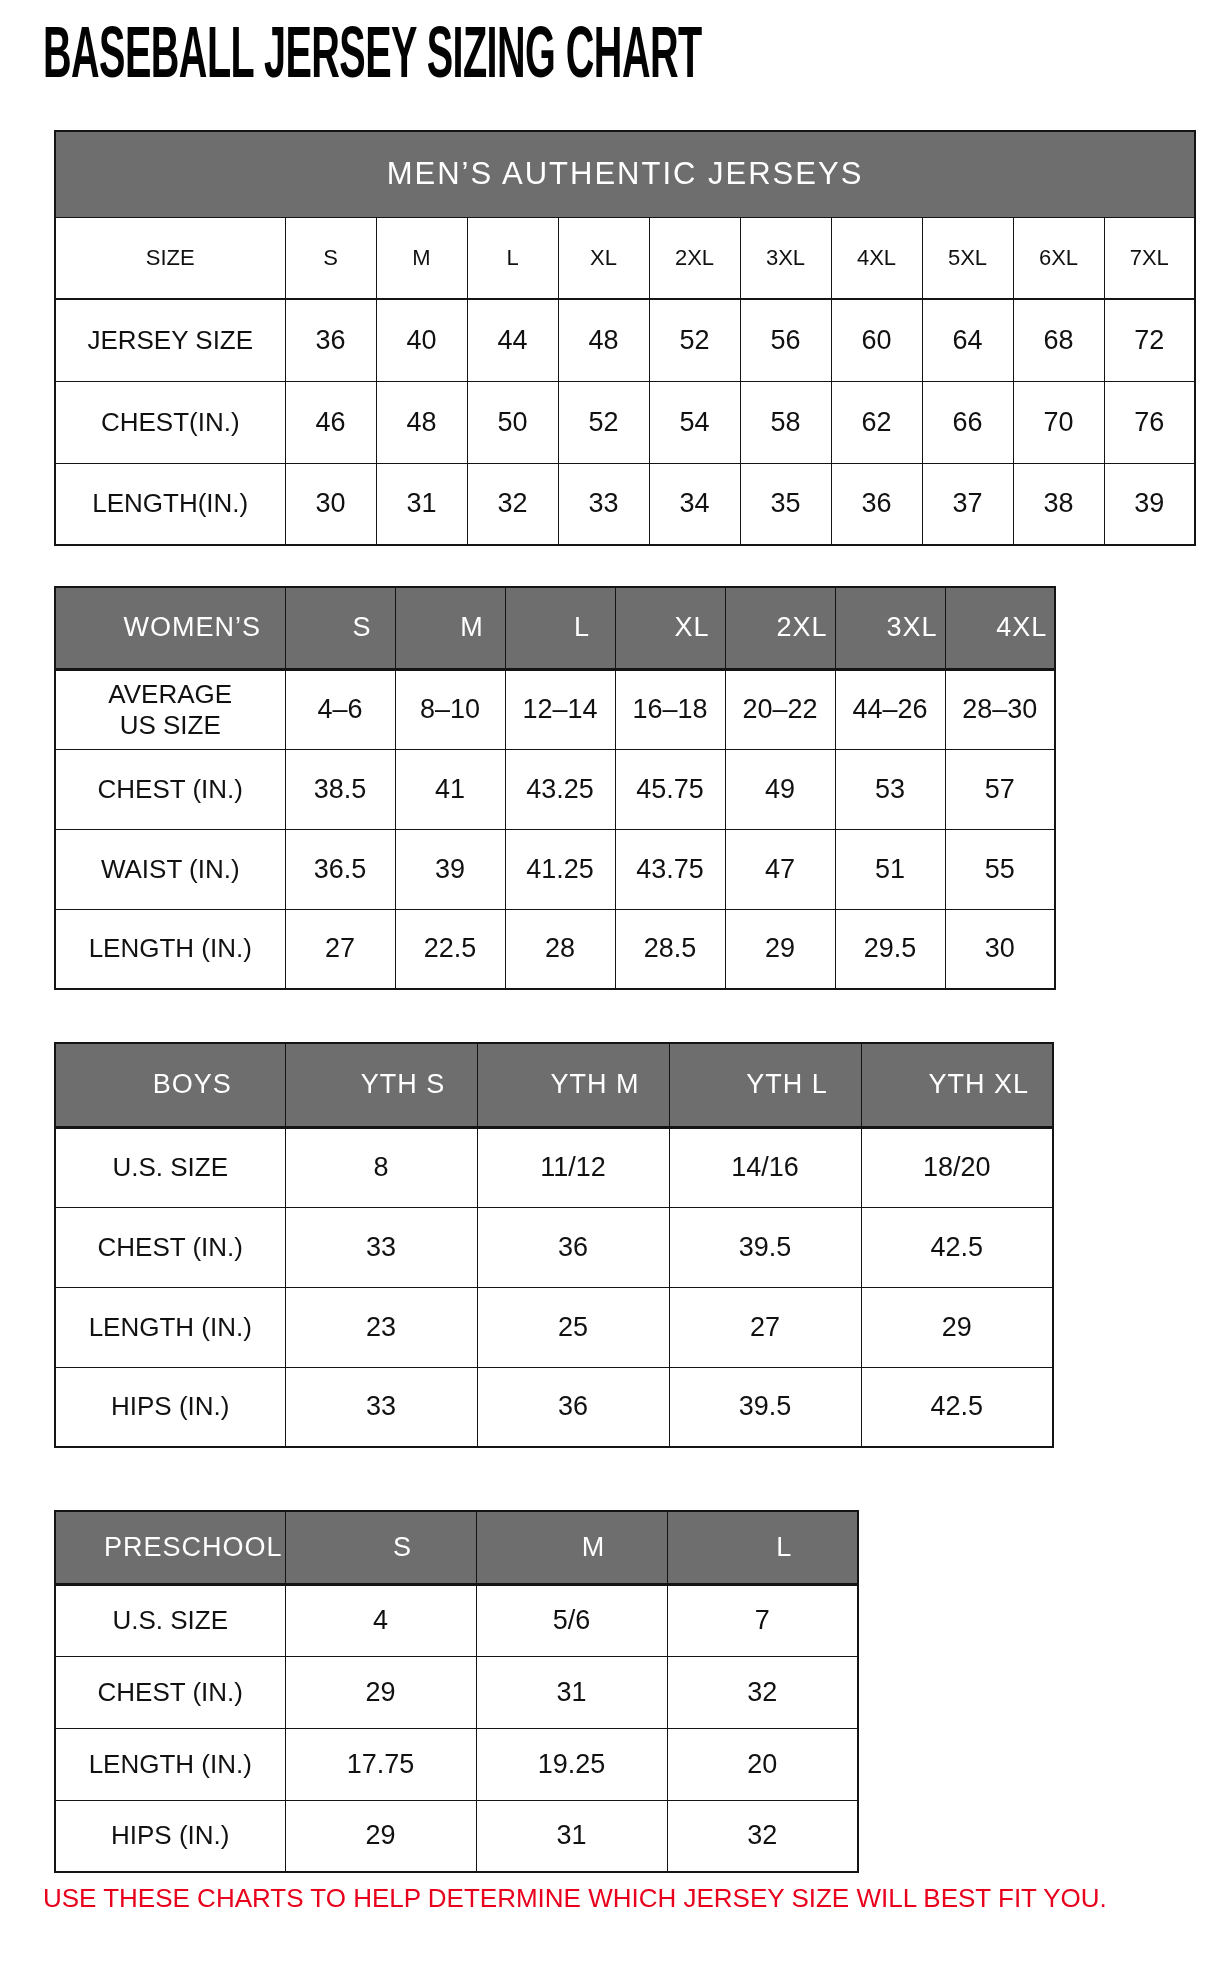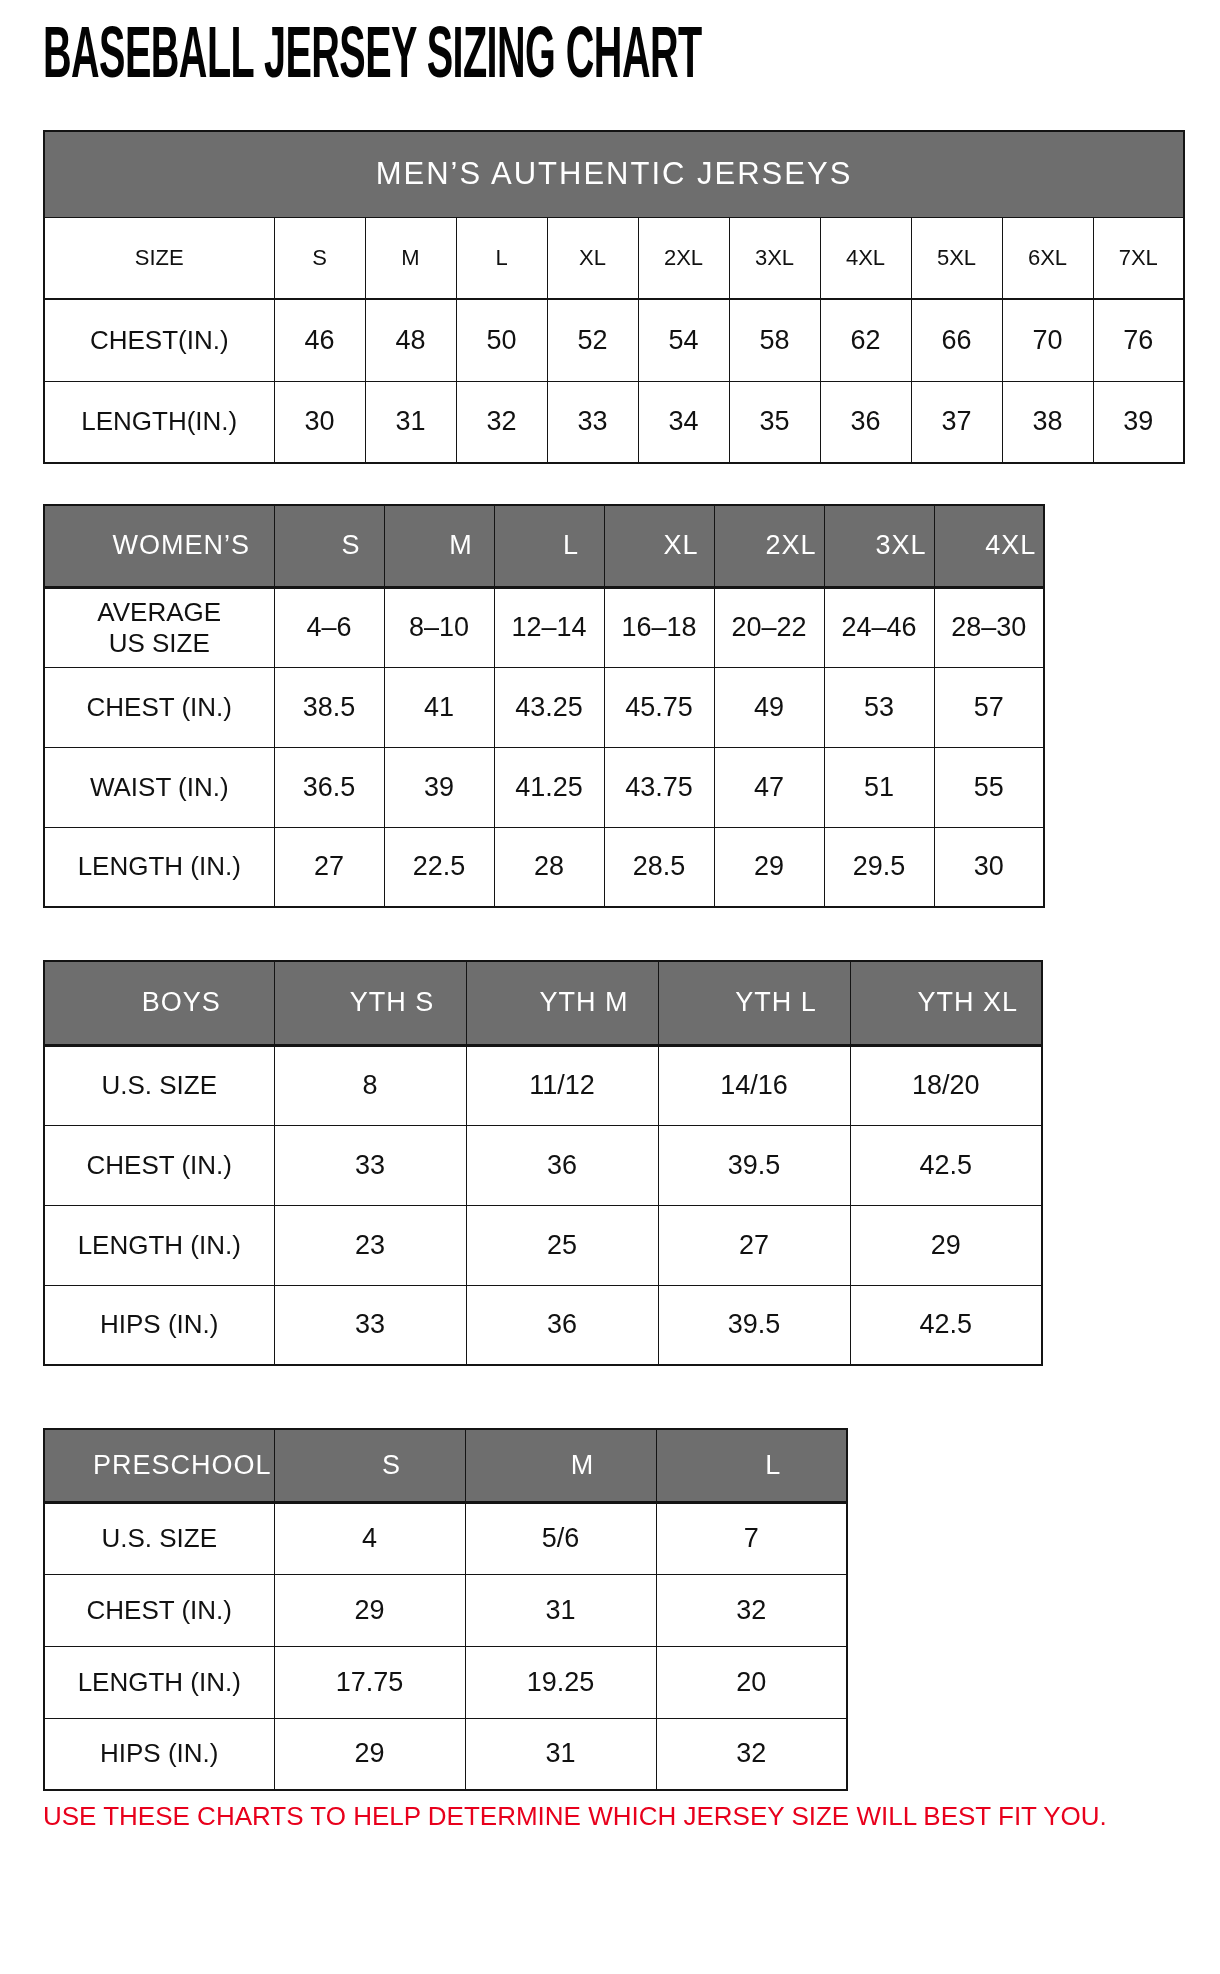--- a/index.html
+++ b/index.html
@@ -21,21 +21,21 @@
   }
   .note{
     width:940px;color:var(--red);
     font-size:25px;line-height:31px;font-weight:400;
   }
   .footer{
     margin-top:8px;color:var(--red);
     font-size:26px;line-height:34px;white-space:nowrap;
   }
 
-  table.t{border-collapse:collapse;table-layout:fixed;border:2px solid var(--border);}
+  table.t{border-collapse:collapse;table-layout:fixed;border:2px solid var(--border);margin-left:11px;}
   table.t th,table.t td{
     border:1px solid var(--border);
     text-align:center;vertical-align:middle;
     font-weight:400;padding:0 4px;overflow:hidden;
   }
   th.banner{
     background:var(--gray);color:var(--banner-text);
     font-size:31px;letter-spacing:2px;
   }
   tr.cols-row.gray th{
@@ -93,20 +93,33 @@
             <th class="val">L</th>
             <th class="val">XL</th>
             <th class="val">2XL</th>
             <th class="val">3XL</th>
             <th class="val">4XL</th>
             <th class="val">5XL</th>
             <th class="val">6XL</th>
             <th class="val">7XL</th>
           </tr>
           <tr class="data-row">
+            <th class="lbl">JERSEY SIZE</th>
+            <td class="val">36</td>
+            <td class="val">40</td>
+            <td class="val">44</td>
+            <td class="val">48</td>
+            <td class="val">52</td>
+            <td class="val">56</td>
+            <td class="val">60</td>
+            <td class="val">64</td>
+            <td class="val">68</td>
+            <td class="val">72</td>
+          </tr>
+          <tr class="data-row">
             <th class="lbl">CHEST(IN.)</th>
             <td class="val">46</td>
             <td class="val">48</td>
             <td class="val">50</td>
             <td class="val">52</td>
             <td class="val">54</td>
             <td class="val">58</td>
             <td class="val">62</td>
             <td class="val">66</td>
             <td class="val">70</td>
@@ -150,21 +163,21 @@
             <th class="val">4XL</th>
           </tr>
           <tr class="data-row">
             <th class="lbl">AVERAGE
 US SIZE</th>
             <td class="val">4–6</td>
             <td class="val">8–10</td>
             <td class="val">12–14</td>
             <td class="val">16–18</td>
             <td class="val">20–22</td>
-            <td class="val">24–46</td>
+            <td class="val">44–26</td>
             <td class="val">28–30</td>
           </tr>
           <tr class="data-row">
             <th class="lbl">CHEST (IN.)</th>
             <td class="val">38.5</td>
             <td class="val">41</td>
             <td class="val">43.25</td>
             <td class="val">45.75</td>
             <td class="val">49</td>
             <td class="val">53</td>

